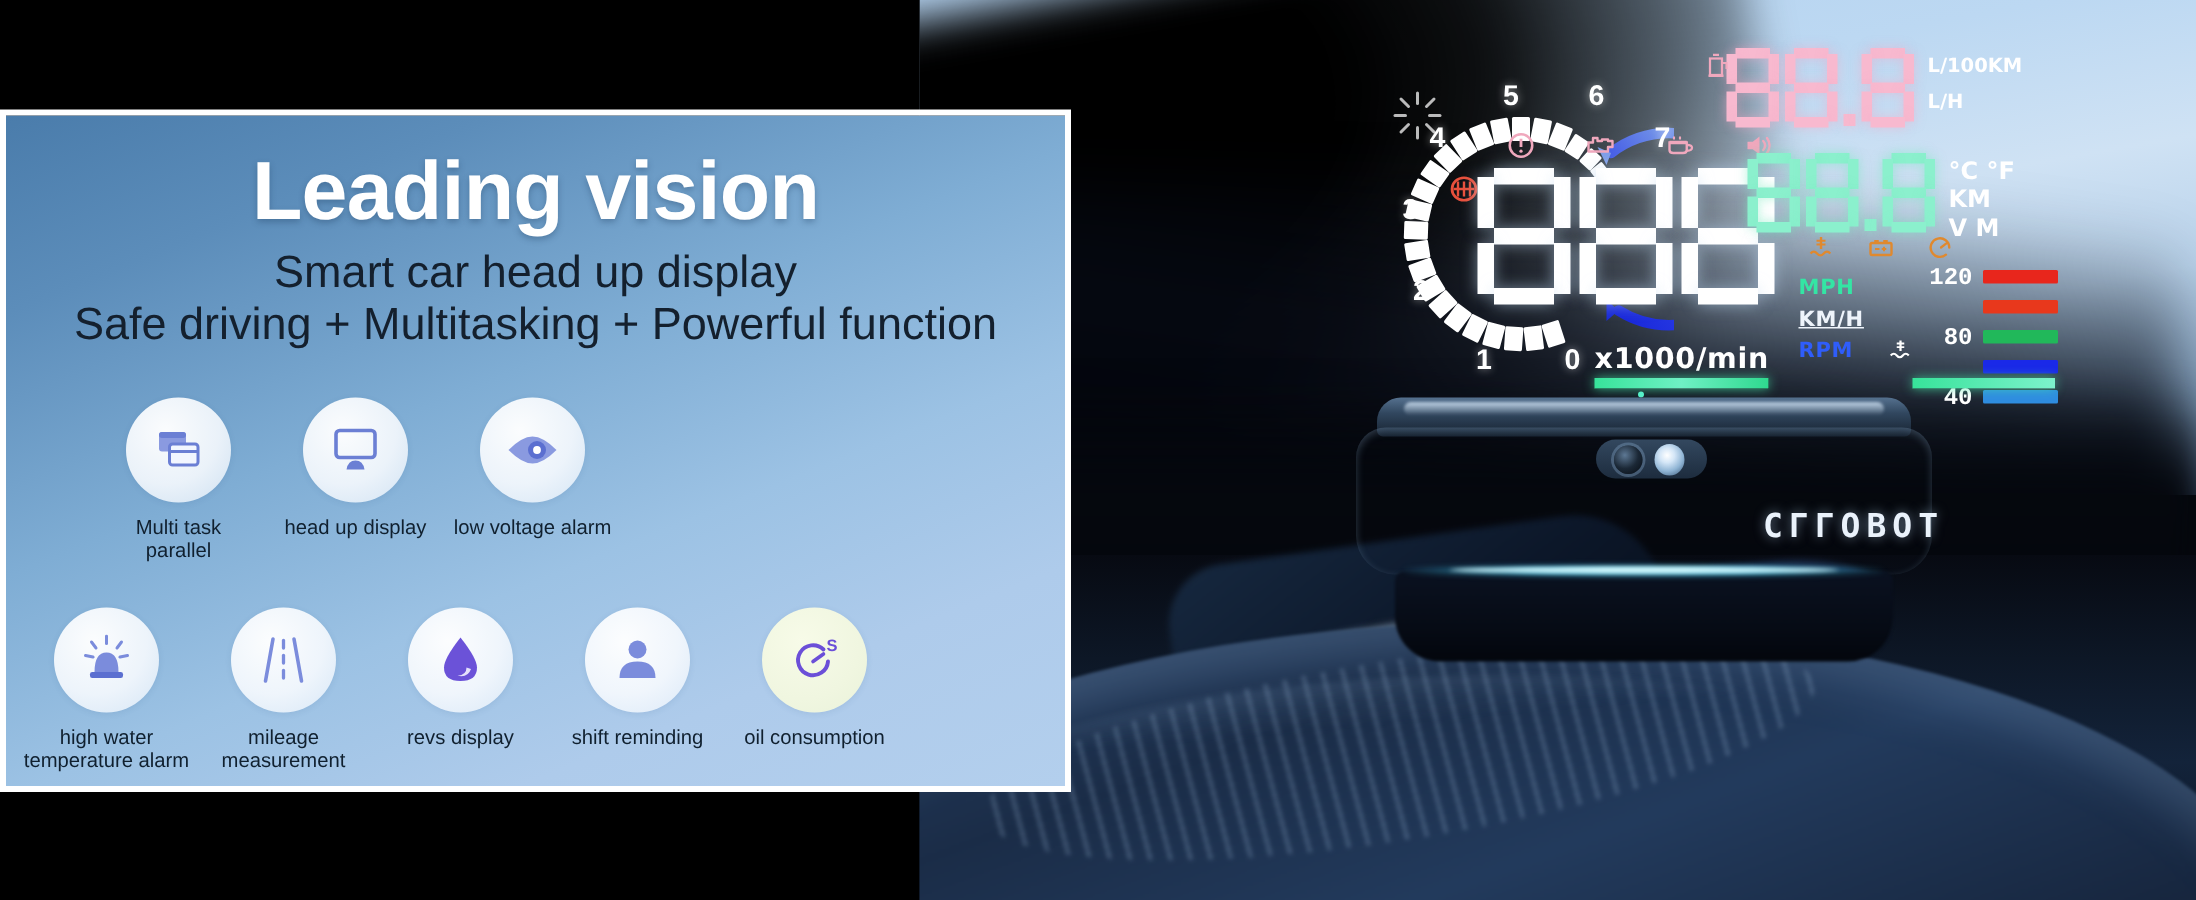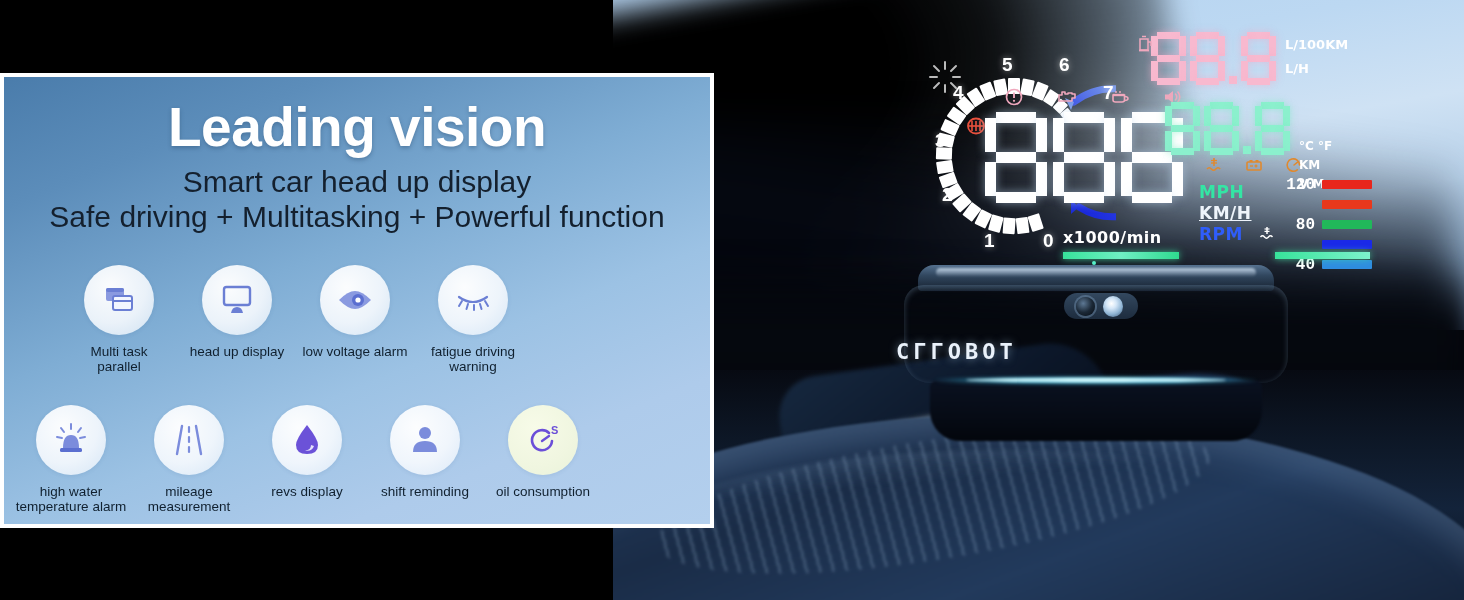--- a/index.html
+++ b/index.html
@@ -121,21 +121,21 @@
     background: radial-gradient(circle at 38% 34%, #5d7894 0%, #1b2836 52%, #060b12 100%);
     box-shadow: 0 0 0 2px rgba(140,175,210,.35);
   }
   .cam-led {
     position: absolute; left: 207px; top: 31px; width: 20px; height: 21px;
     border-radius: 50%;
     background: radial-gradient(circle at 42% 36%, #ffffff 0%, #d4e6f7 28%, #8fb4d4 60%, #33506f 100%);
     filter: blur(.5px);
   }
   .brand {
-    position: absolute; left: 0; top: 74px; width: 400px; text-align: left;
+    position: absolute; left: 0; top: 74px; width: 400px; text-align: right;
     color: #eaf2fb; font-size: 22px; letter-spacing: 4px; font-weight: 700;
     font-family: "DejaVu Sans Mono", monospace;
     text-shadow: 0 0 8px rgba(180,215,245,.55);
   }
   .light-strip {
     position: absolute; left: 40px; top: 112px; width: 320px; height: 7px;
     border-radius: 50%;
     background: radial-gradient(ellipse at 50% 50%, #a9f0ff 0%, #3fc8ef 35%, rgba(40,150,200,0) 78%);
     filter: blur(2.2px);
   }
@@ -182,21 +182,21 @@
   .sd .b { right: 0; top: 6px; }
   .sd .e { left: 0; top: 50px; }
   .sd .c { right: 0; top: 50px; }
 
   .warn-row { position: absolute; left: 100px; top: 58px; display: flex; gap: 31px; align-items: center; }
   .warn-row .wi { width: 22px; height: 18px; }
   .gear-icon { position: absolute; left: 62px; top: 86px; width: 22px; height: 20px; }
 
   .rpm-label {
     position: absolute; left: 160px; top: 198px; color: #ffffff;
-    font-weight: 700; font-size: 16px; letter-spacing: .5px;
+    font-weight: 700; font-size: 19px; letter-spacing: .5px;
     font-family: "DejaVu Sans", sans-serif;
   }
   .rpm-bar {
     position: absolute; left: 160px; top: 222px; width: 116px; height: 7px;
     background: linear-gradient(90deg, #37e39a 0%, #6ff0c4 50%, #2fd98f 100%);
     box-shadow: 0 0 7px rgba(70,235,170,.75);
   }
 
   .fuel-disp { position: absolute; left: 248px; top: 2px; }
   .temp-disp { position: absolute; left: 262px; top: 72px; }
@@ -209,27 +209,27 @@
   .sdm .f { left: 0; top: 4px; } .sdm .b { right: 0; top: 4px; }
   .sdm .e { left: 0; top: 29px; } .sdm .c { right: 0; top: 29px; }
   .dotseg { width: 8px; height: 8px; margin-bottom: 2px; }
   .pink i, .pink .dotseg { background: #f8b9cf; box-shadow: 0 0 7px rgba(248,170,200,.5); }
   .green i, .green .dotseg { background: #8bf0cd; box-shadow: 0 0 7px rgba(110,235,190,.5); }
 
   .unit-col {
     position: absolute; color: #ffffff; font-weight: 700; font-size: 13px;
     line-height: 17px; font-family: "DejaVu Sans", sans-serif;
   }
-  .unit-col.sm { font-size: 12px; line-height: 16px; margin-top: 32px; }
+  .unit-col.sm { font-size: 16px; line-height: 16px; }
 
   .mini-icons { position: absolute; left: 302px; top: 127px; display: flex; gap: 22px; }
   .mini-icons .mi { width: 18px; height: 16px; }
 
   .units-stack { position: absolute; left: 296px; top: 152px; }
-  .units-stack div { font-weight: 700; font-size: 17px; line-height: 21px; font-family: "DejaVu Sans", sans-serif; letter-spacing: .5px; }
+  .units-stack div { font-weight: 700; font-size: 14px; line-height: 21px; font-family: "DejaVu Sans", sans-serif; letter-spacing: .5px; }
   .u-mph { color: #34e5a4; }
   .u-kmh { color: #eef4fb; text-decoration: underline; }
   .u-rpm { color: #2f5dfa; }
 
   .bars { position: absolute; left: 372px; top: 146px; }
   .bar-row { display: flex; align-items: center; height: 17px; margin-bottom: 3px; }
   .bar-val {
     width: 40px; text-align: right; color: #fff; font-weight: 700; font-size: 16px;
     font-family: Liberation Mono, monospace; margin-right: 7px;
   }
@@ -638,33 +638,20 @@
         <div class="feat">
           <div class="bubble">
             <svg width="38" height="24" viewBox="0 0 38 24">
               <path d="M3 12 Q12 3 19 3 Q26 3 35 12 Q26 21 19 21 Q12 21 3 12 Z" fill="#8a9ae0"></path>
               <circle cx="22" cy="12" r="6" fill="#5b6fd0"></circle>
               <circle cx="22" cy="12" r="2.6" fill="#ffffff"></circle>
             </svg>
           </div>
           <div class="flabel">low voltage alarm</div>
         </div>
-        <div class="feat">
-          <div class="bubble">
-            <svg width="38" height="24" viewBox="0 0 38 24">
-              <path d="M5 9 Q19 19 33 9" fill="none" stroke="#6b7fd4" stroke-width="2.2" stroke-linecap="round"></path>
-              <line x1="8" y1="13" x2="5" y2="18" stroke="#6b7fd4" stroke-width="2" stroke-linecap="round"></line>
-              <line x1="14" y1="16" x2="12.5" y2="21" stroke="#6b7fd4" stroke-width="2" stroke-linecap="round"></line>
-              <line x1="20" y1="17" x2="20" y2="22" stroke="#6b7fd4" stroke-width="2" stroke-linecap="round"></line>
-              <line x1="26" y1="16" x2="27.5" y2="21" stroke="#6b7fd4" stroke-width="2" stroke-linecap="round"></line>
-              <line x1="31" y1="13" x2="34" y2="18" stroke="#6b7fd4" stroke-width="2" stroke-linecap="round"></line>
-            </svg>
-          </div>
-          <div class="flabel">fatigue driving<br>warning</div>
-        </div>
       </div>
 
       <div class="frow r2">
         <div class="feat">
           <div class="bubble">
             <svg width="36" height="34" viewBox="0 0 36 34">
               <g stroke="#7b8cdc" stroke-width="2" stroke-linecap="round">
                 <line x1="18" y1="1" x2="18" y2="6"></line>
                 <line x1="8" y1="5" x2="11" y2="9"></line>
                 <line x1="28" y1="5" x2="25" y2="9"></line>

